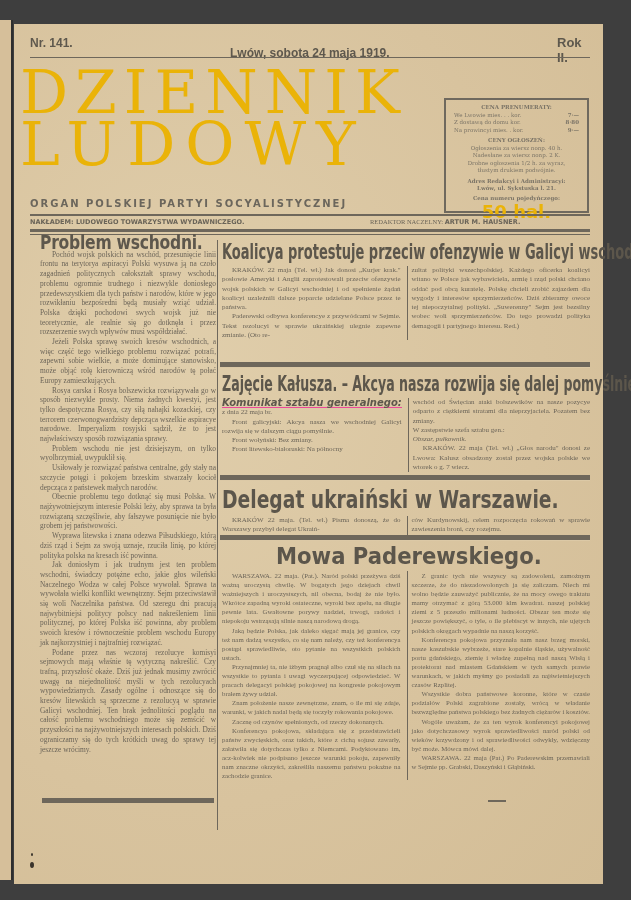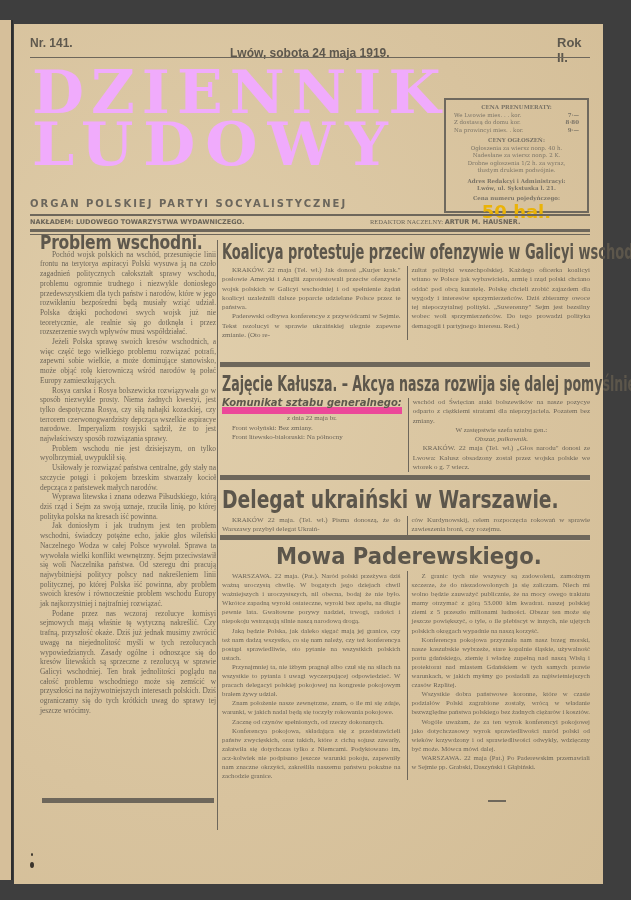--- a/index.html
+++ b/index.html
@@ -3,41 +3,41 @@
 <meta charset="utf-8">
 <style>
 *{margin:0;padding:0;box-sizing:border-box}
 body{width:631px;height:900px;background:#3e3e3e;position:relative;overflow:hidden;font-family:"Liberation Serif",serif;color:#6b6458}
 .leftstrip{position:absolute;left:0;top:20px;width:13px;height:860px;background:#d6bf9a;border-right:2px solid #2e2e2e}
 .page{position:absolute;left:14px;top:24px;width:589px;height:860px;background:#dcc9a6;background-image:radial-gradient(ellipse at 30% 40%,#e0ceab 0%,#d8c39e 60%,#d3bd96 100%)}
 .abs{position:absolute}
 .mast-top{left:30px;top:36px;width:560px;font-family:"Liberation Sans",sans-serif;font-weight:bold;font-size:12px;color:#5e584d}
 .nr{left:30px;top:38px}
 .rule{position:absolute;background:#6e675b}
-.title{left:32px;top:66px;font-family:"DejaVu Serif",serif;font-weight:bold;color:#f0abfc;letter-spacing:6px;line-height:52px}
+.title{left:20px;top:66px;font-family:"DejaVu Serif",serif;font-weight:normal;color:#eab308;letter-spacing:6px;line-height:52px}
 .t1{font-size:60px;letter-spacing:7px}
 .organ{left:30px;top:198px;font-family:"DejaVu Sans",sans-serif;font-weight:bold;font-size:10px;letter-spacing:2px;color:#6b665c}
 .pricebox{left:444px;top:98px;width:145px;height:115px;border:2px solid #6f695e;font-family:"DejaVu Serif",serif;font-size:5.5px;line-height:7.5px;text-align:center;color:#7a7366;padding:4px 4px}
 .pricebox .hd{font-weight:bold}
 .pricebox .row{display:flex;justify-content:space-between;padding:0 4px}
 .pricebox .big{font-family:"DejaVu Sans",sans-serif;font-weight:bold;font-size:18px;line-height:20px;color:#eab308}
 .pub{left:30px;top:218px;font-family:"DejaVu Sans",sans-serif;font-weight:bold;font-size:6.5px;color:#6a6458}
 .ed{left:370px;top:218px;font-size:6.5px;font-family:"Liberation Serif",serif;color:#6a6458}
 .ed b{font-family:"DejaVu Sans",sans-serif}
 .col-left{left:40px;top:238px;width:176px;font-size:7.4px;line-height:9.7px;text-align:justify}
 .col-left p{text-indent:12px}
 .h-left{font-family:"DejaVu Sans",sans-serif;font-weight:bold;font-size:19px;letter-spacing:-0.3px;transform:scaleX(.82);transform-origin:left;color:#5d574c;white-space:nowrap;margin-bottom:2px}
 .vline{position:absolute;width:1px;background:#6e675b}
 .hbig{font-family:"DejaVu Sans",sans-serif;font-weight:bold;color:#5c564b;white-space:nowrap;transform-origin:left}
 .twocol{display:flex;gap:6px;font-size:7px;line-height:9.3px;text-align:justify}
 .twocol > div{flex:1}
 .twocol p{text-indent:10px}
 .sep{border-left:1px solid #6e675b;padding-left:4px}
-.kom{font-family:"DejaVu Sans",sans-serif;font-style:italic;font-weight:bold;font-size:10px;color:#5d574c;border-bottom:7px solid #ec4899;white-space:nowrap}
-.center{text-align:center;text-indent:0 !important}
+.kom{font-family:"DejaVu Sans",sans-serif;font-style:italic;font-weight:bold;font-size:10px;color:#5d574c;border-bottom:1px solid #ec4899;white-space:nowrap}
+.center{text-align:left;text-indent:0 !important}
 .thick{height:6px;background:#6e675b;border-bottom:1px solid #dcc9a6}
 .dash{left:488px;top:800px;width:18px;height:2px;background:#6e675b}
 .spot{position:absolute;border-radius:50%;background:#3a342c}
 </style>
 </head>
 <body>
 
 <div class="leftstrip"></div>
 <div class="page"></div>
 
@@ -85,20 +85,21 @@
 <div class="rule" style="left:30px;top:229px;width:560px;height:3px"></div>
 <div class="rule" style="left:30px;top:234px;width:560px;height:1px"></div>
 
 <div class="abs col-left">
   <div class="h-left">Problem wschodni.</div>
   <p>Pochód wojsk polskich na wschód, przesunięcie linii frontu na terytorya aspiracyi Polski wysuwa ją na czoło zagadnień politycznych całokształt sprawy wschodu, problemu ogromnie trudnego i niezwykle doniosłego przedewszystkiem dla tych państw i narodów, które w jego rozwikłaniu bezpośredni będą musiały wziąć udział. Polska dzięki pochodowi swych wojsk już nie teoretycznie, ale realnie się go dotknęła i przez rozszerzenie swych wpływów musi współdziałać.</p>
   <p>Jeżeli Polska sprawę swoich kresów wschodnich, a więc część tego wielkiego problemu rozwiązać potrafi, zapewni sobie wielkie, a może dominujące stanowisko, może objąć rolę kierowniczą wśród narodów tę połać Europy zamieszkujących.</p>
   <p>Rosya carska i Rosya bolszewicka rozwiązywała go w sposób niezwykle prosty. Niema żadnych kwestyi, jest tylko despotyczna Rosya, czy siłą nahajki kozackiej, czy terrorem czerwonogwardzisty depcząca wszelkie aspiracye narodowe. Imperyalizm rosyjski sądził, że to jest najwłaściwszy sposób rozwiązania sprawy.</p>
   <p>Problem wschodu nie jest dzisiejszym, on tylko wyolbrzymiał, uwypuklił się.</p>
   <p>Usiłowały je rozwiązać państwa centralne, gdy stały na szczycie potęgi i pokojem brzeskim stwarzały kocioł depcząca z państewek małych narodów.</p>
+  <p>Obecnie problemu tego dotknąć się musi Polska. W najżywotniejszym interesie Polski leży, aby sprawa ta była rozwiązaną szczęśliwie, aby fałszywe posunięcie nie było grobem jej państwowości.</p>
   <p>Wyprawa litewska i znana odezwa Piłsudskiego, którą dziś rząd i Sejm za swoją uznaje, rzuciła linię, po której polityka polska na kresach iść powinna.</p>
   <p>Jak doniosłym i jak trudnym jest ten problem wschodni, świadczy potężne echo, jakie głos wileński Naczelnego Wodza w całej Polsce wywołał. Sprawa ta wywołała wielki konflikt wewnętrzny. Sejm przeciwstawił się woli Naczelnika państwa. Od szeregu dni pracują najwybitniejsi politycy polscy nad nakreśleniem linii politycznej, po której Polska iść powinna, aby problem swoich kresów i równocześnie problem wschodu Europy jak najkorzystniej i najtrafniej rozwiązać.</p>
   <p>Podane przez nas wczoraj rezolucye komisyi sejmowych mają właśnie tę wytyczną nakreślić. Czy trafną, przyszłość okaże. Dziś już jednak musimy zwrócić uwagę na niejednolitość myśli w tych rezolucyach wypowiedzianych. Zasady ogólne i odnoszące się do kresów litewskich są sprzeczne z rezolucyą w sprawie Galicyi wschodniej. Ten brak jednolitości poglądu na całość problemu wschodniego może się zemścić w przyszłości na najżywotniejszych interesach polskich. Dziś ograniczamy się do tych krótkich uwag do sprawy tej jeszcze wrócimy.</p>
 </div>
 <div class="rule" style="left:42px;top:798px;width:172px;height:5px"></div>
 
 <div class="vline" style="left:217px;top:240px;height:590px"></div>
 
 <div class="abs" style="left:222px;top:240px;width:368px">
   <div class="hbig" style="font-size:21px;transform:scaleX(.62);margin-bottom:2px">Koalicya protestuje przeciw ofenzywie w Galicyi wschodniej.</div>
@@ -113,20 +114,21 @@
   </div>
 </div>
 <div class="abs thick" style="left:220px;top:362px;width:370px"></div>
 
 <div class="abs" style="left:222px;top:372px;width:368px">
   <div class="hbig" style="font-size:21px;transform:scaleX(.6);margin-bottom:2px">Zajęcie Kałusza. – Akcya nasza rozwija się dalej pomyślnie.</div>
   <div class="twocol">
     <div>
       <div class="kom">Komunikat sztabu generalnego:</div>
       <p class="center">z dnia 22 maja br.</p>
+      <p>Front galicyjski: Akcya nasza we wschodniej Galicyi rozwija się w dalszym ciągu pomyślnie.</p>
       <p>Front wołyński: Bez zmiany.</p>
       <p>Front litewsko-białoruski: Na północny</p>
     </div>
     <div class="sep">
       <p style="text-indent:0">wschód od Święcian ataki bolszewików na nasze pozycye odparto z ciężkiemi stratami dla nieprzyjaciela. Pozatem bez zmiany.</p>
       <p class="center">W zastępstwie szefa sztabu gen.:</p>
       <p class="center" style="font-style:italic">Obszar, pułkownik.</p>
       <p>KRAKÓW. 22 maja (Tel. wł.) „Głos narodu" donosi ze Lwowa: Kałusz obsadzony został przez wojska polskie we wtorek o g. 7 wiecz.</p>
     </div>
   </div>

